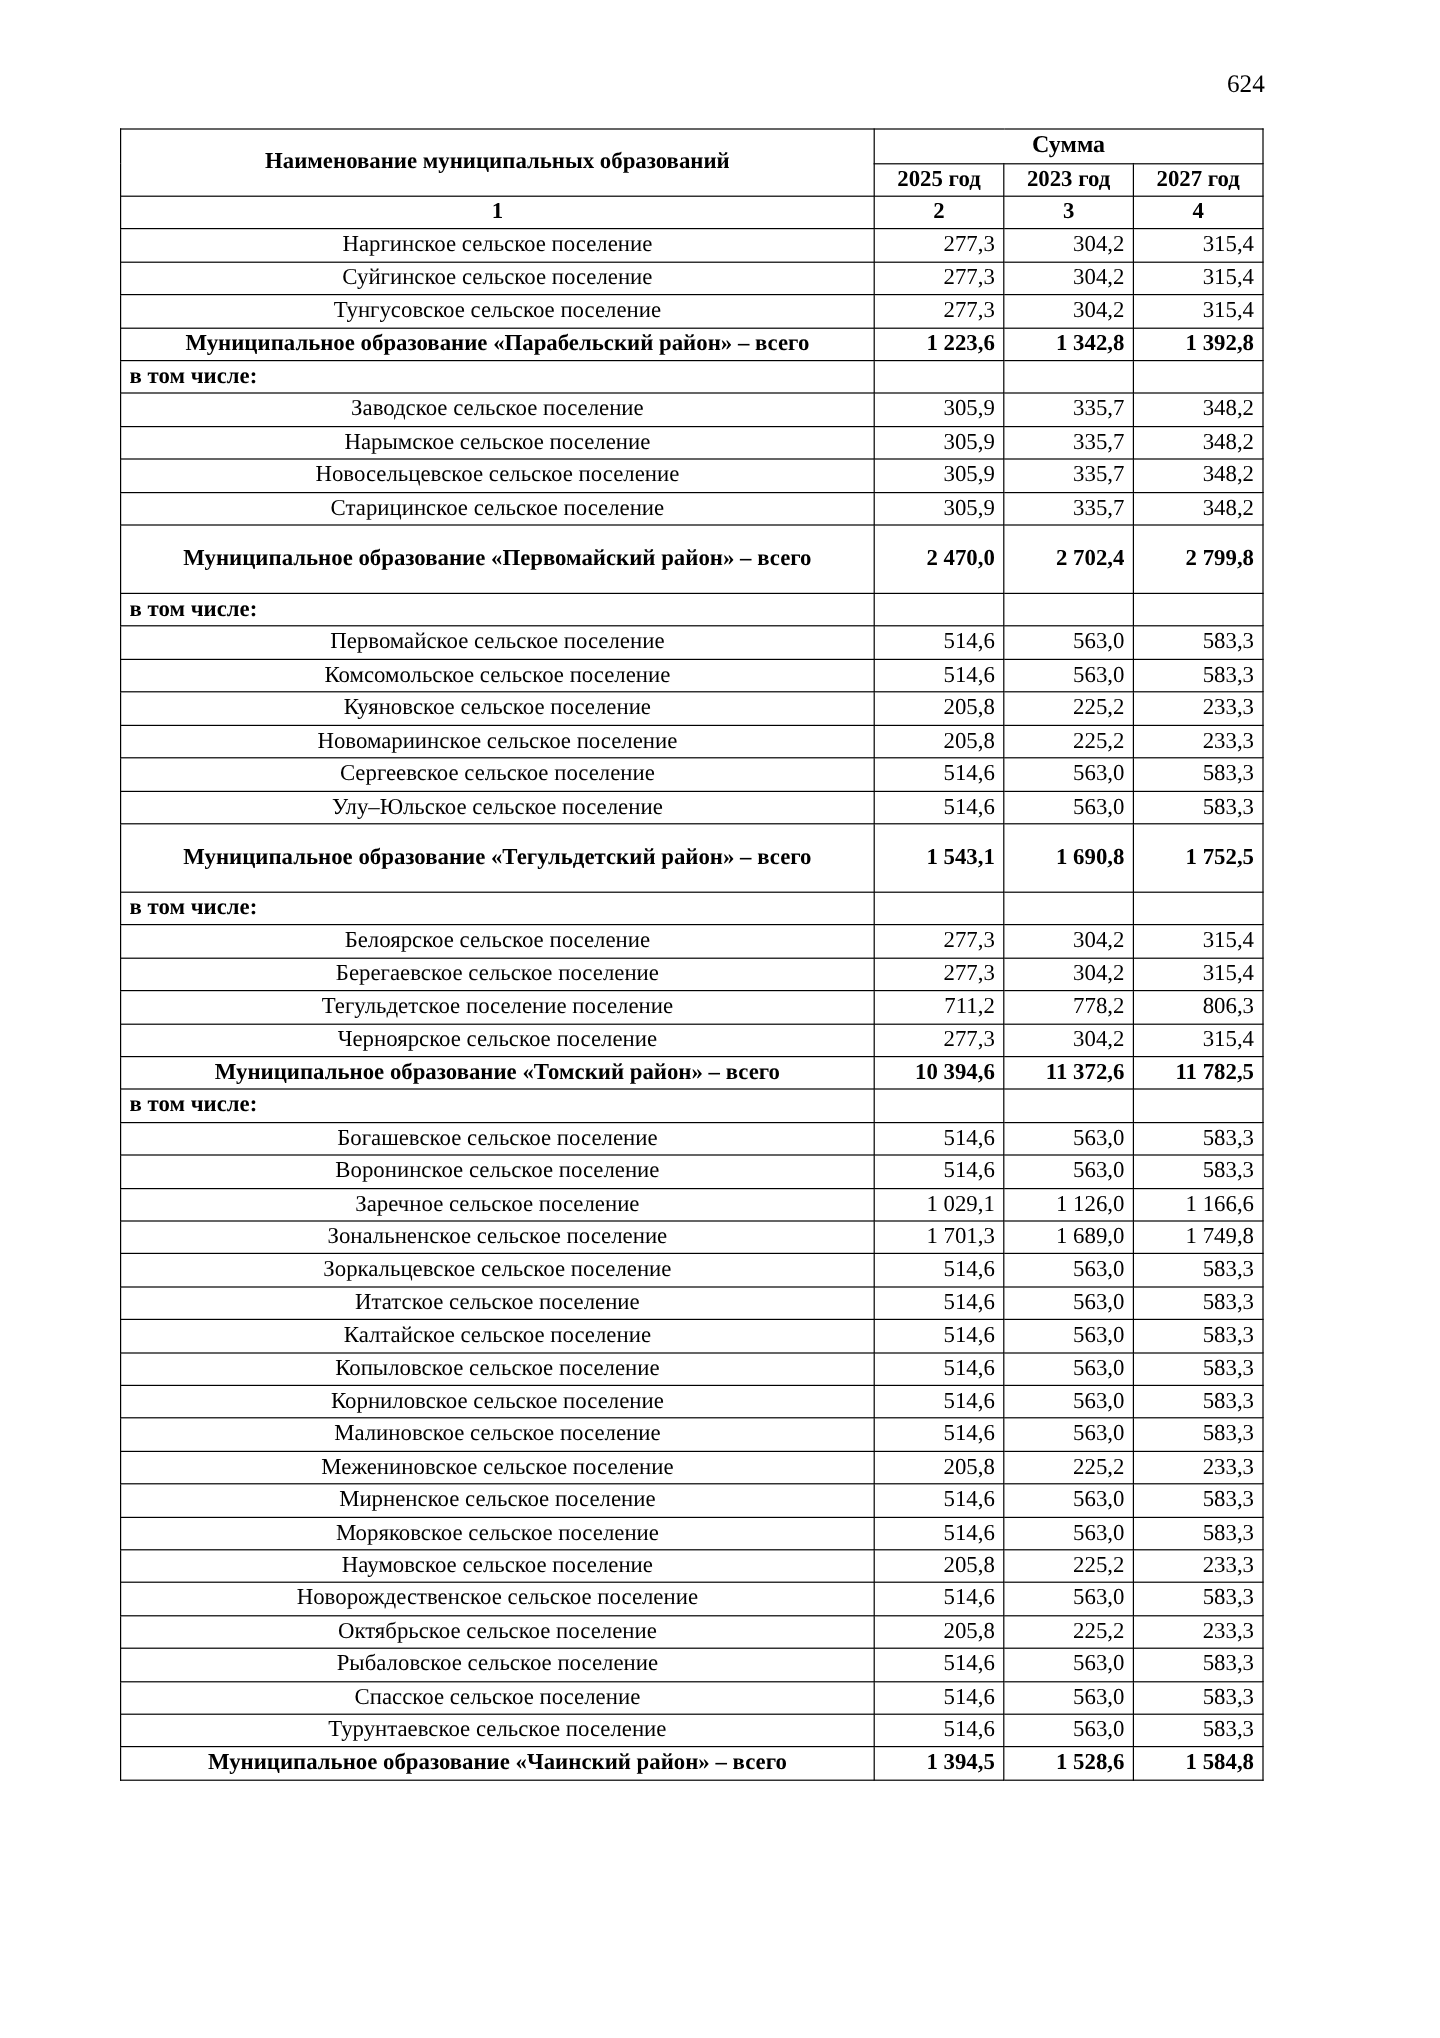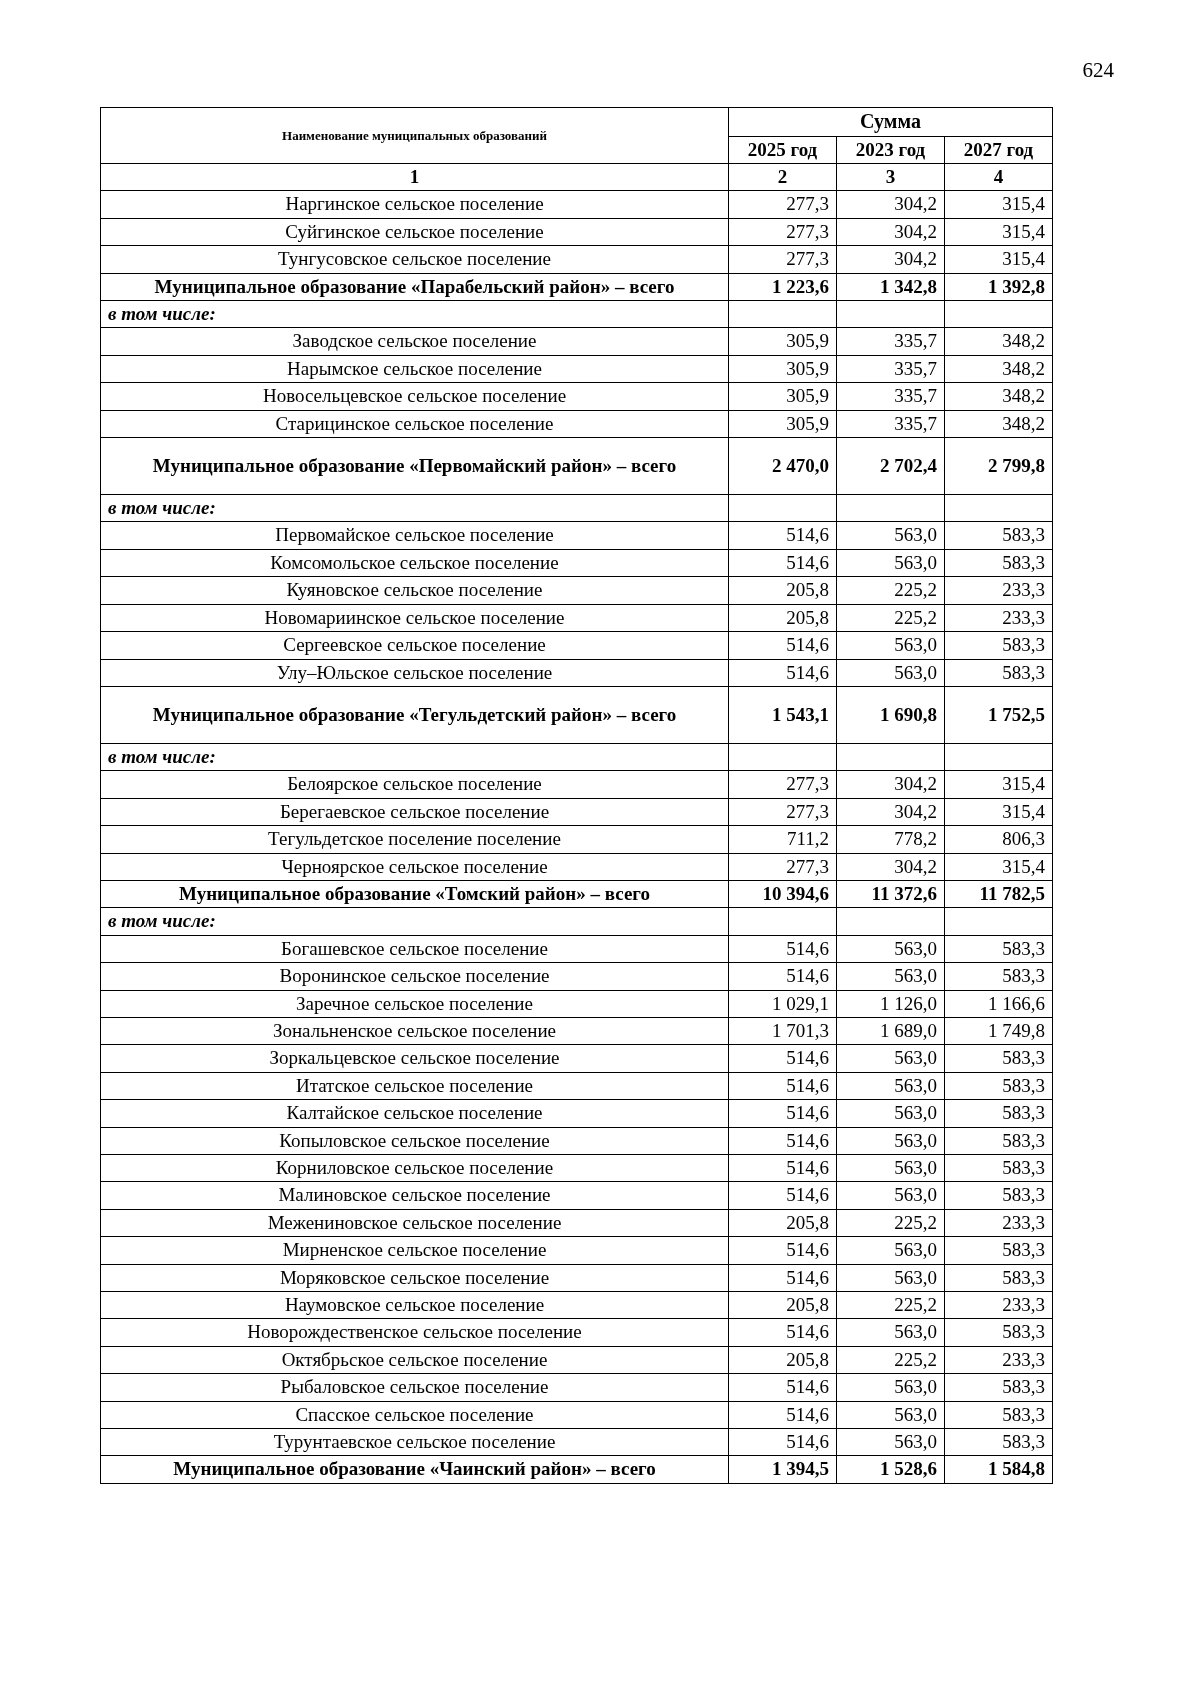--- a/index.html
+++ b/index.html
@@ -13,21 +13,21 @@
     height: 1698px;
     font-family: "Liberation Serif", "DejaVu Serif", serif;
     color: #000000;
     position: relative;
     overflow: hidden;
   }
   .page {
     width: 1200px;
     min-height: 1698px;
     box-sizing: border-box;
-    padding: 60px 40px 0 100px;
+    padding: 60px 100px 0 100px;
     position: relative;
   }
   .page-number {
     text-align: right;
     font-size: 21px;
     line-height: 1;
     padding-right: 46px;
     padding-bottom: 26px;
     font-family: "Liberation Serif", "DejaVu Serif", serif;
   }
@@ -45,21 +45,21 @@
   table.budget th,
   table.budget td {
     border: 1px solid #000000;
     padding: 2px 7px;
     vertical-align: middle;
     line-height: 1.18;
   }
   th.head-name {
     text-align: center;
     font-weight: bold;
-    font-size: 13px;
+    font-size: 19px;
     padding: 6px 8px;
   }
   th.head-sum {
     text-align: center;
     font-weight: bold;
     font-size: 20px;
     padding: 5px 8px;
   }
   th.head-year {
     text-align: center;
@@ -86,21 +86,20 @@
     text-align: right;
     font-size: 19px;
     white-space: nowrap;
     padding-right: 9px;
   }
   tr.total td.name,
   tr.total td.val {
     font-weight: bold;
   }
   tr.subheader td {
-    font-style: italic;
     font-weight: bold;
     font-size: 19px;
     text-align: left;
   }
   tr.subheader td.blank {
     border-left: 1px solid #000;
   }
   tr.tall td {
     height: 52px;
   }

